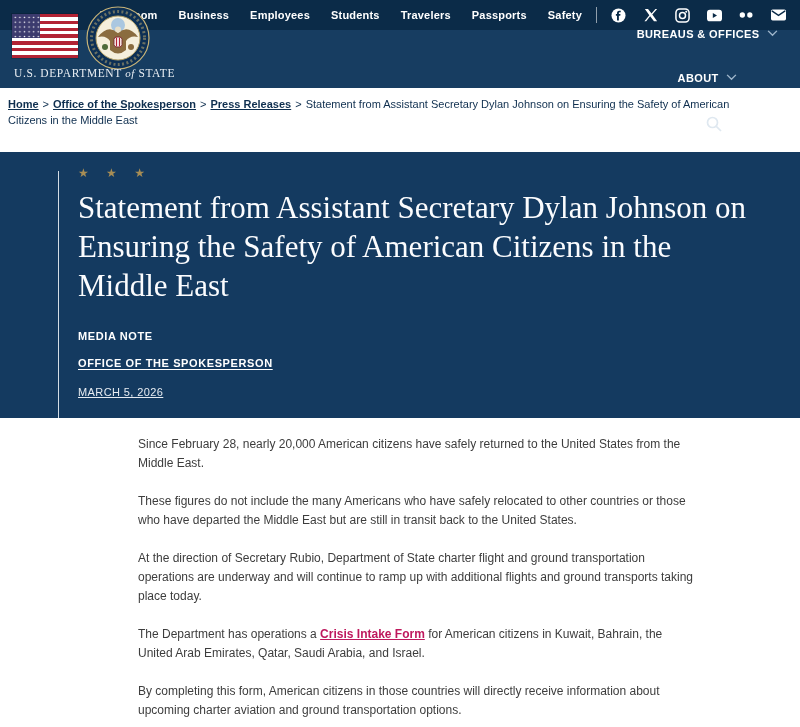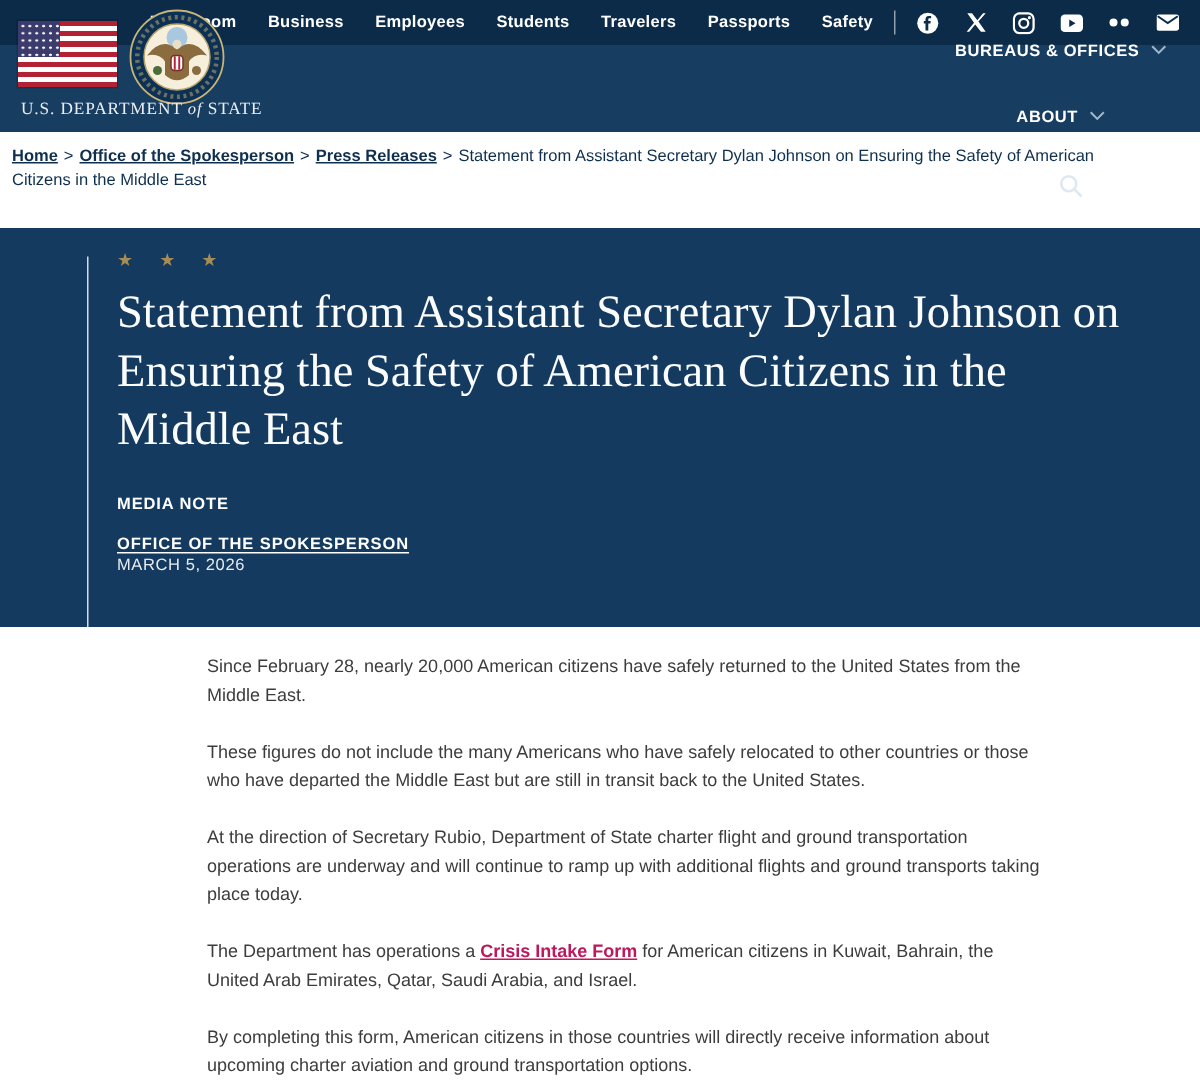--- a/index.html
+++ b/index.html
@@ -78,21 +78,21 @@
     font-family: "Liberation Serif", serif; font-weight: 400;
     font-size: 31px; line-height: 39px; color: #fbfcfe;
   }
   .hero-meta { margin-top: 25px; }
   .media-note { font-size: 11px; font-weight: 700; letter-spacing: 0.6px; color: #ffffff; }
   .office-link {
     display: inline-block; margin-top: 15px;
     font-size: 11px; font-weight: 700; letter-spacing: 0.6px;
     color: #ffffff; text-decoration: underline; text-underline-offset: 2px;
   }
-  .hero-date { font-size: 11px; letter-spacing: 0.4px; color: #e6ebf1; }
+  .hero-date { margin-top: 15px; font-size: 11px; letter-spacing: 0.4px; color: #e6ebf1; text-decoration: underline; }
 
   
   .article { padding: 17px 0 0 138px; width: 700px; }
   .article p {
     margin: 0 0 19px 0; width: 557px;
     font-size: 12px; line-height: 19px; color: #3d3d3d;
   }
   .article a.inline-link { color: #be185d; font-weight: 700; text-decoration: underline; }
 </style>
 </head>

